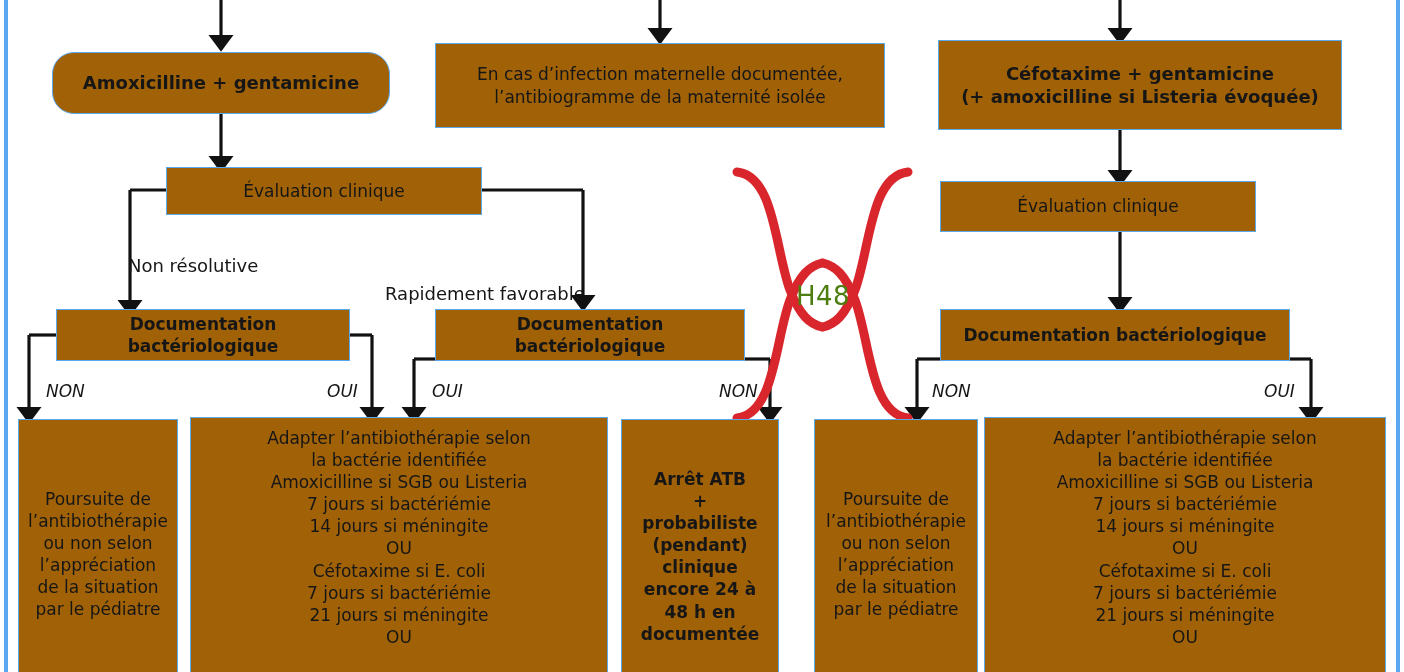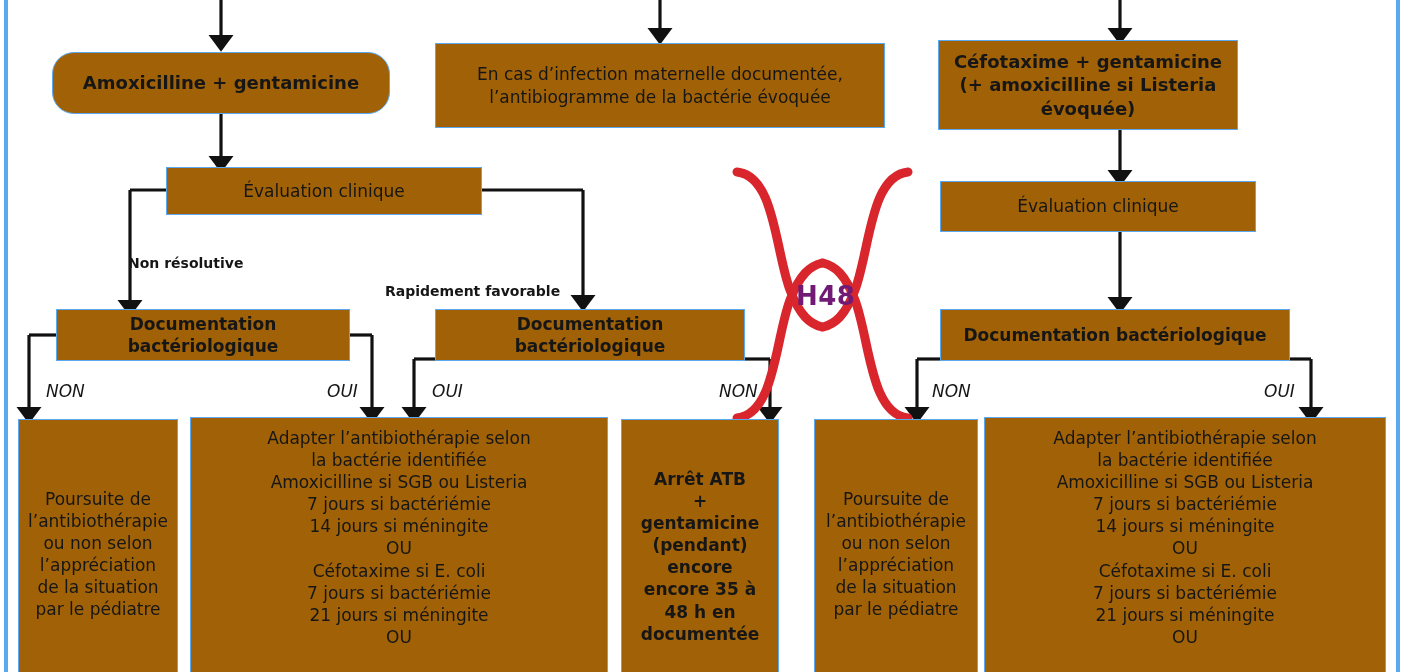--- a/index.html
+++ b/index.html
@@ -47,29 +47,29 @@
   
   #wires{position:absolute;left:0;top:0;width:1404px;height:672px;pointer-events:none;}
 
   
   .elabel{
     position:absolute;
     font-size:17px;
     color:#161616;
     white-space:nowrap;
   }
-  .elabel.bold{font-weight:bold;font-size:14px;}
+  .elabel.bold{font-weight:normal;font-size:18px;}
   .elabel.yn{font-size:17px;font-weight:normal;font-style:italic;}
 
   
   .h48{
     position:absolute;
-    font-weight:bold;
+    font-weight:normal;
     font-size:26px;
-    color:#701a75;
+    color:#4d7c0f;
     letter-spacing:0.5px;
     white-space:nowrap;
   }
 </style>
 </head>
 <body>
 
 <div id="stage">
 
   <div class="page-rule left"></div>
@@ -132,25 +132,25 @@
     </g>
   </svg>
 
   <div class="fbox t18 bold" style="left:52px;top:52px;width:338px;height:62px;border-radius:22px;">
     <div class="inner">Amoxicilline + gentamicine</div>
   </div>
 
   <div class="fbox t17" style="left:435px;top:43px;width:450px;height:85px;">
     <div class="inner lines">
       <span class="l">En cas d’infection maternelle documentée,</span>
-      <span class="l">l’antibiogramme de la bactérie évoquée</span>
-    </div>
-  </div>
-
-  <div class="fbox t18" style="left:938px;top:40px;width:300px;height:90px;">
+      <span class="l">l’antibiogramme de la maternité isolée</span>
+    </div>
+  </div>
+
+  <div class="fbox t18" style="left:938px;top:40px;width:404px;height:90px;">
     <div class="inner lines bold">
       <span class="l">Céfotaxime + gentamicine</span>
       <span class="l">(+ amoxicilline si Listeria évoquée)</span>
     </div>
   </div>
 
   <div class="fbox t17" style="left:166px;top:167px;width:316px;height:48px;">
     <div class="inner">Évaluation clinique</div>
   </div>
 
@@ -193,24 +193,24 @@
       <span class="l">7 jours si bactériémie</span>
       <span class="l">21 jours si méningite</span>
       <span class="l">OU</span>
     </div>
   </div>
 
   <div class="fbox t17 bold" style="left:621px;top:419px;width:158px;height:270px;align-items:flex-start;">
     <div class="inner lines" style="padding-top:48px;">
       <span class="l">Arrêt ATB</span>
       <span class="l">+</span>
-      <span class="l">gentamicine</span>
+      <span class="l">probabiliste</span>
       <span class="l">(pendant)</span>
-      <span class="l">encore</span>
-      <span class="l">encore 35 à</span>
+      <span class="l">clinique</span>
+      <span class="l">encore 24 à</span>
       <span class="l">48 h en</span>
       <span class="l">documentée</span>
     </div>
   </div>
 
   <div class="fbox t17" style="left:814px;top:419px;width:164px;height:270px;align-items:center;">
     <div class="inner lines">
       <span class="l">Poursuite de</span>
       <span class="l">l’antibiothérapie</span>
       <span class="l">ou non selon</span>

